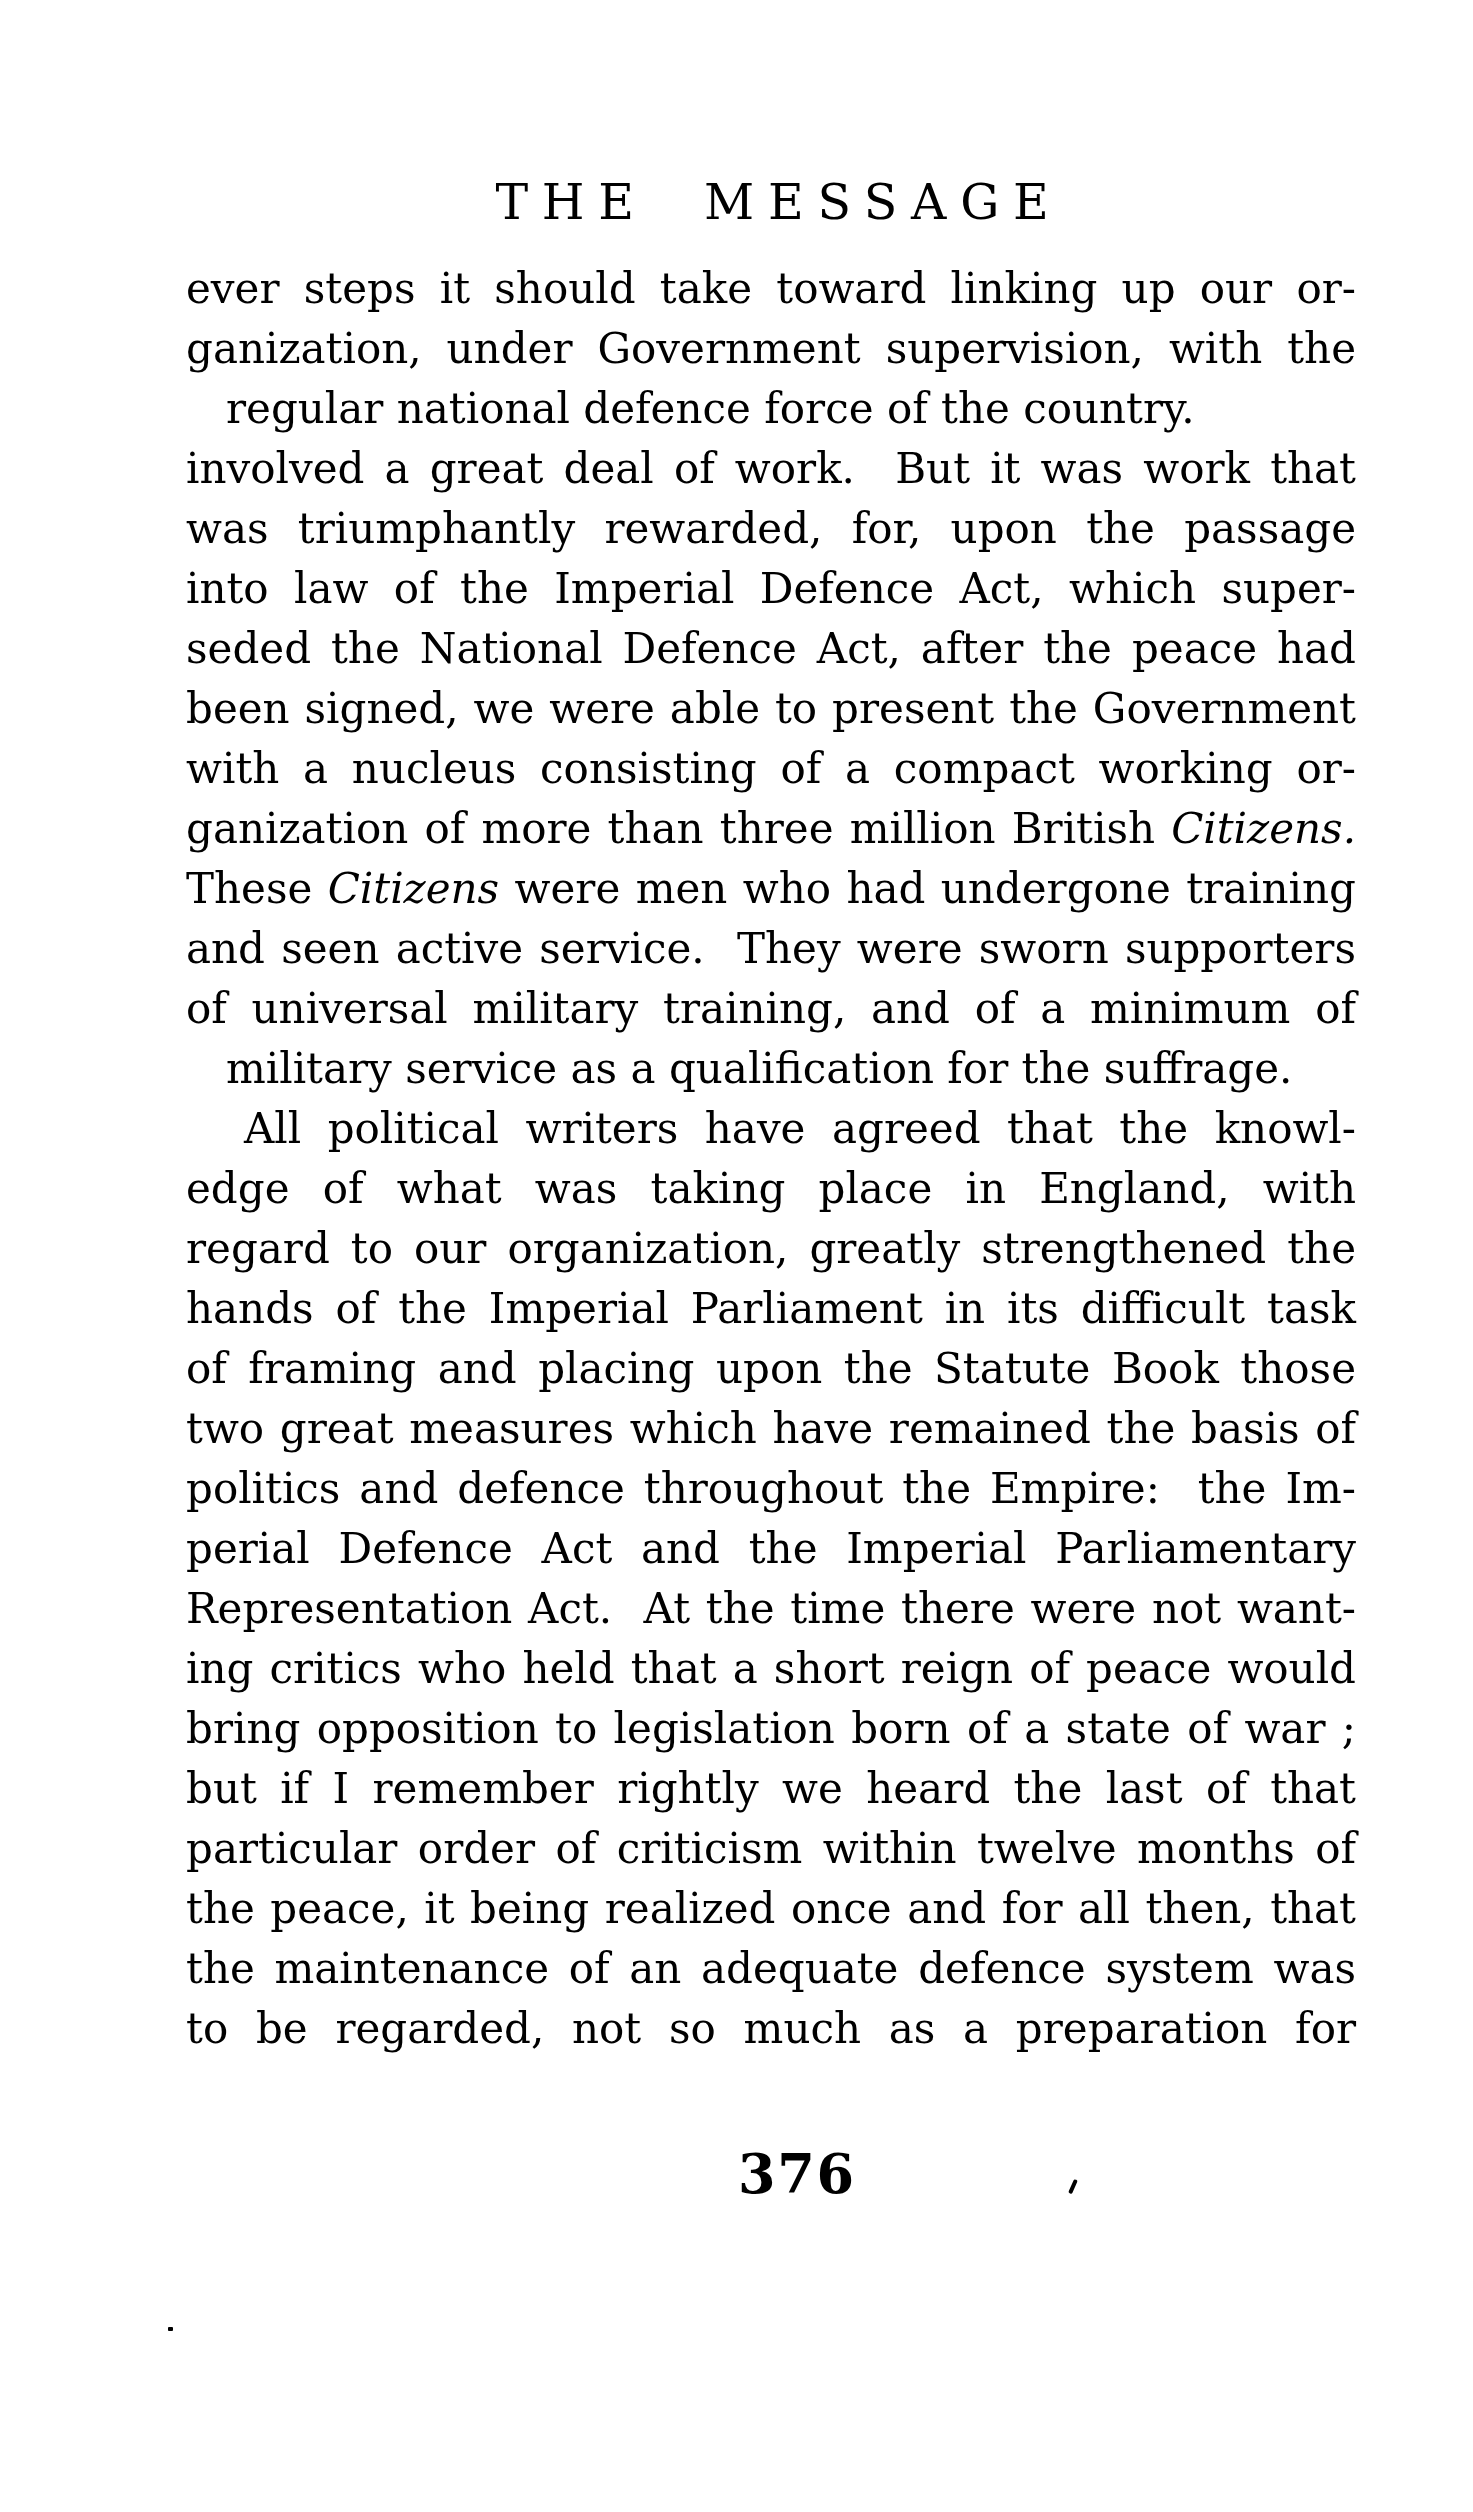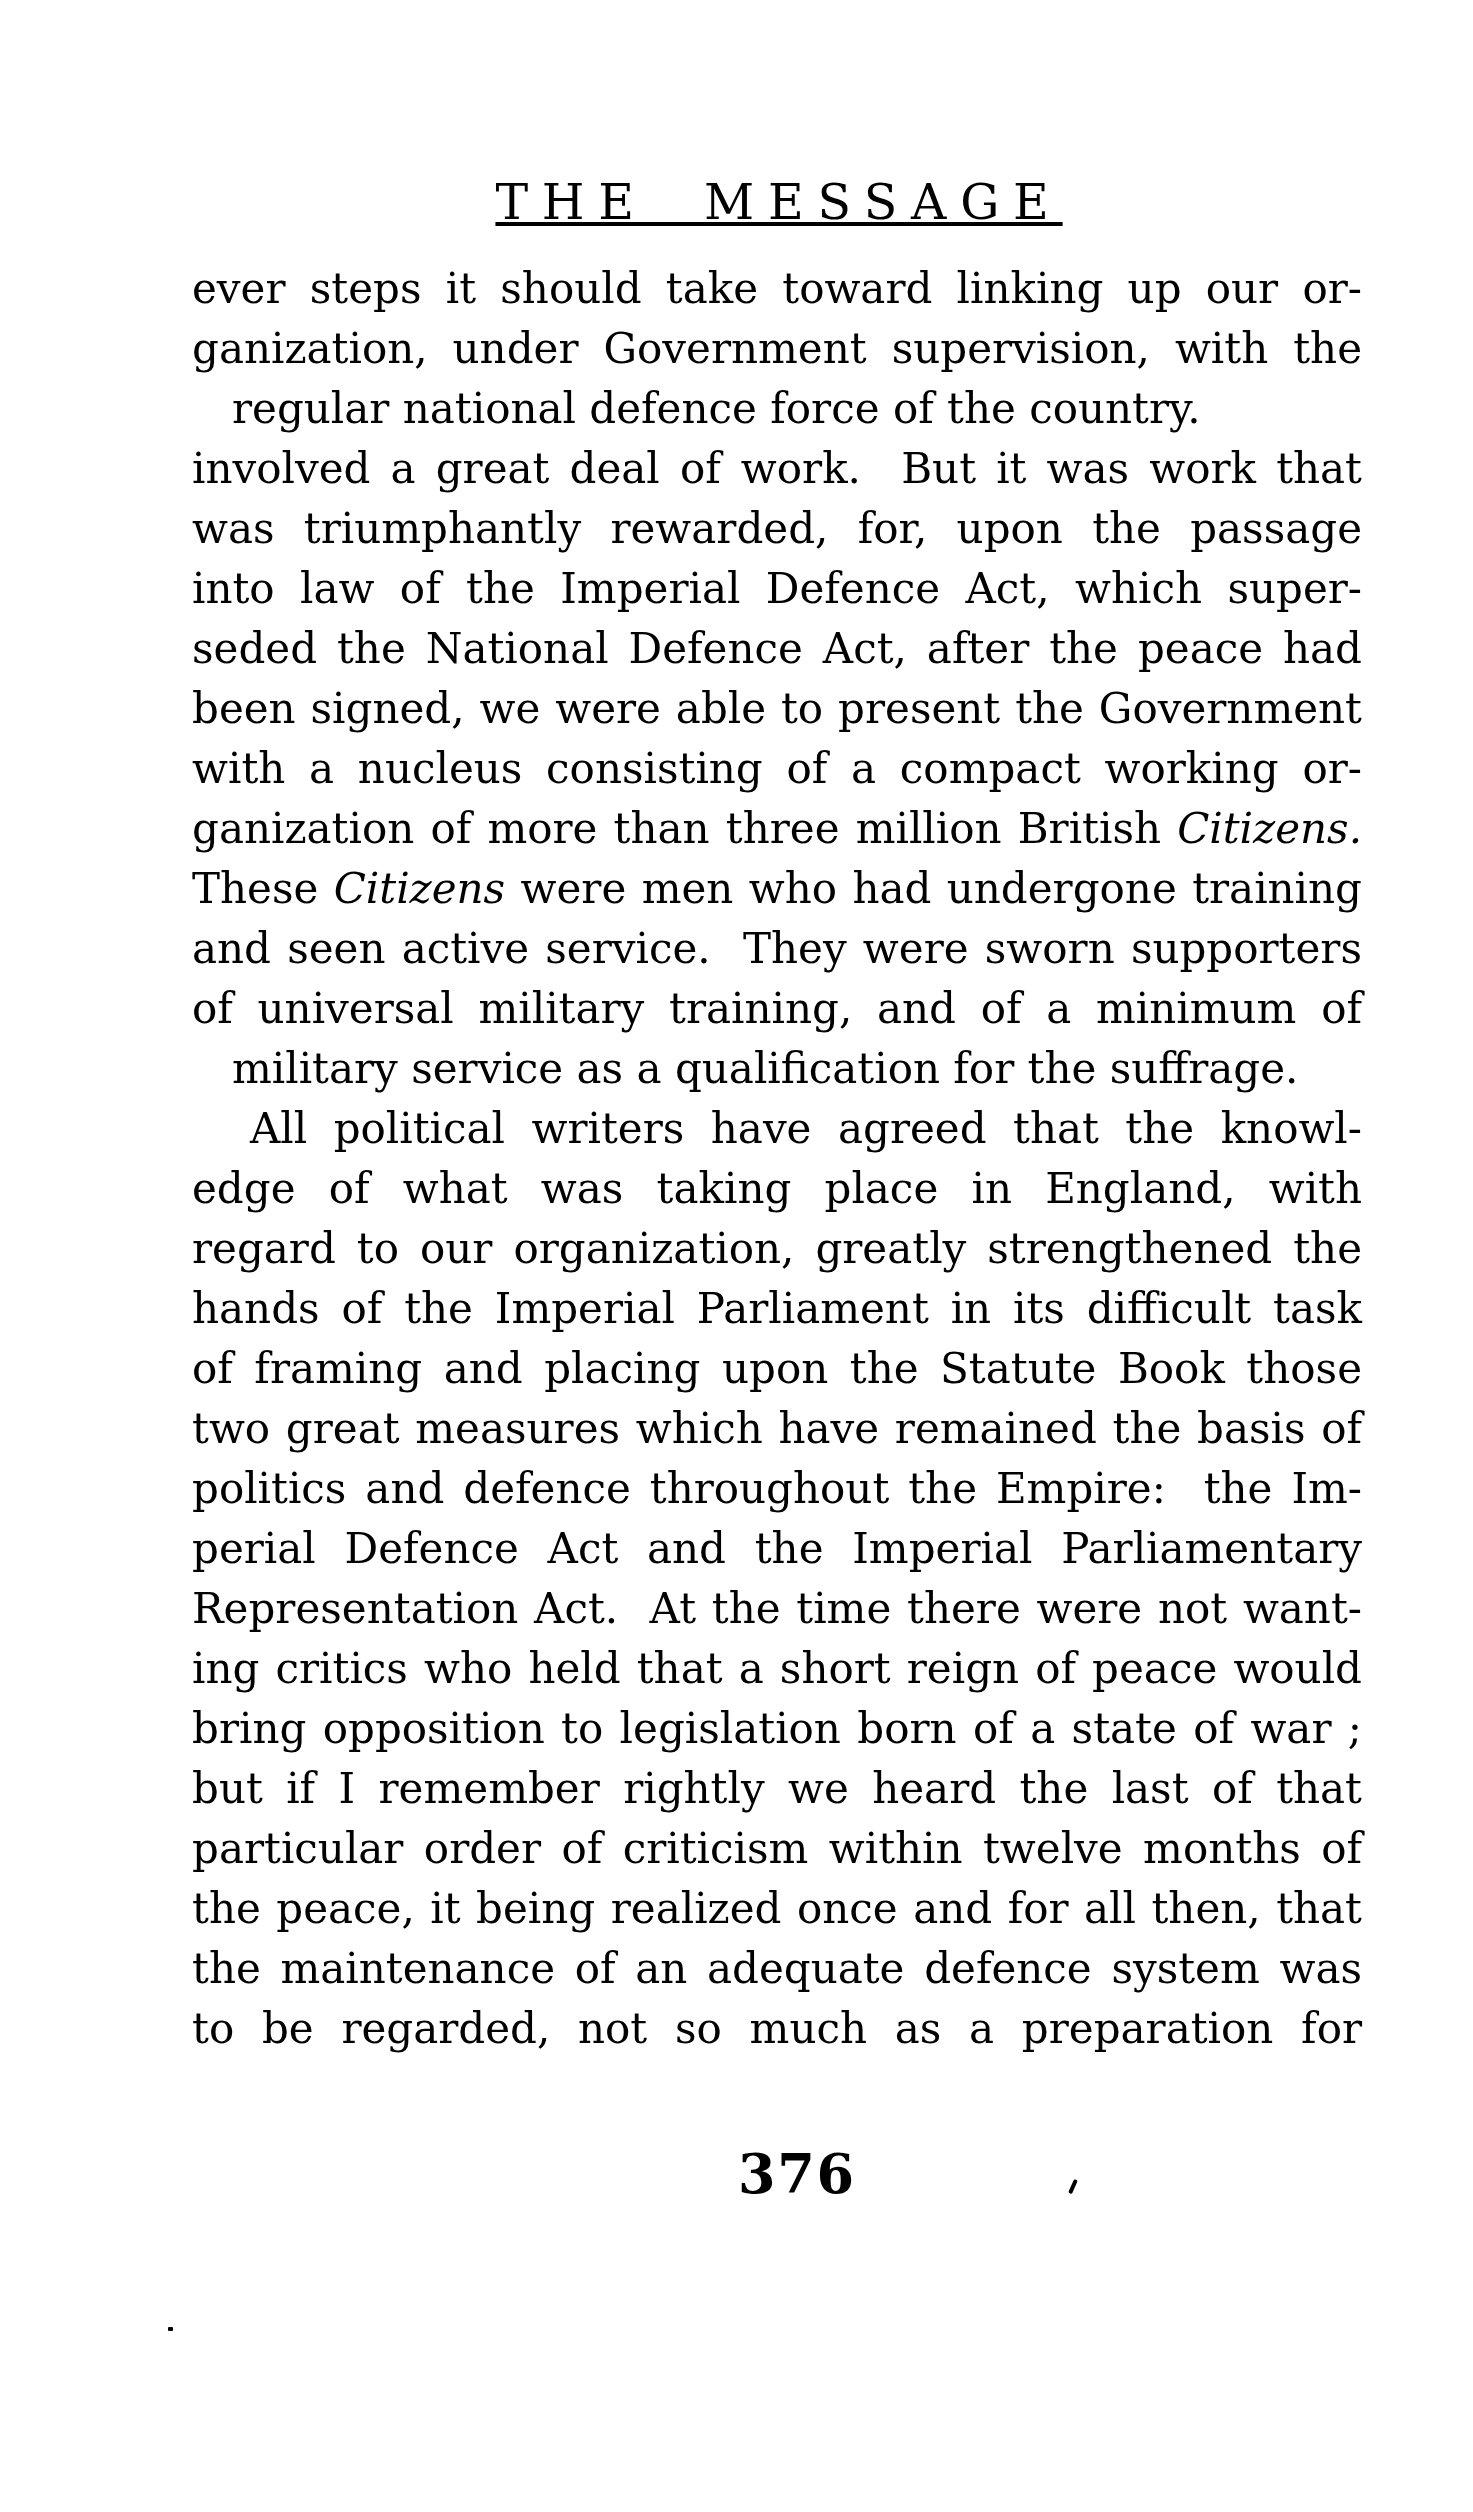--- a/index.html
+++ b/index.html
@@ -13,25 +13,24 @@
   }
   .running-head{
     position:absolute;
     top:178px;left:194px;width:1170px;
     text-align:center;
     font-size:49px;
     line-height:1;
     letter-spacing:0.28em;
     word-spacing:0.55em;
     white-space:nowrap;
-    text-decoration:underline;
   }
   .textblock{
     position:absolute;
-    top:259px;left:192px;width:1170px;
+    top:259px;left:186px;width:1170px;
     font-size:42px;
     line-height:60px;
   }
   .line{
     text-align:justify;
     text-align-last:justify;
   }
   .line.end{
     text-align-last:left;
     margin-left:40px;

